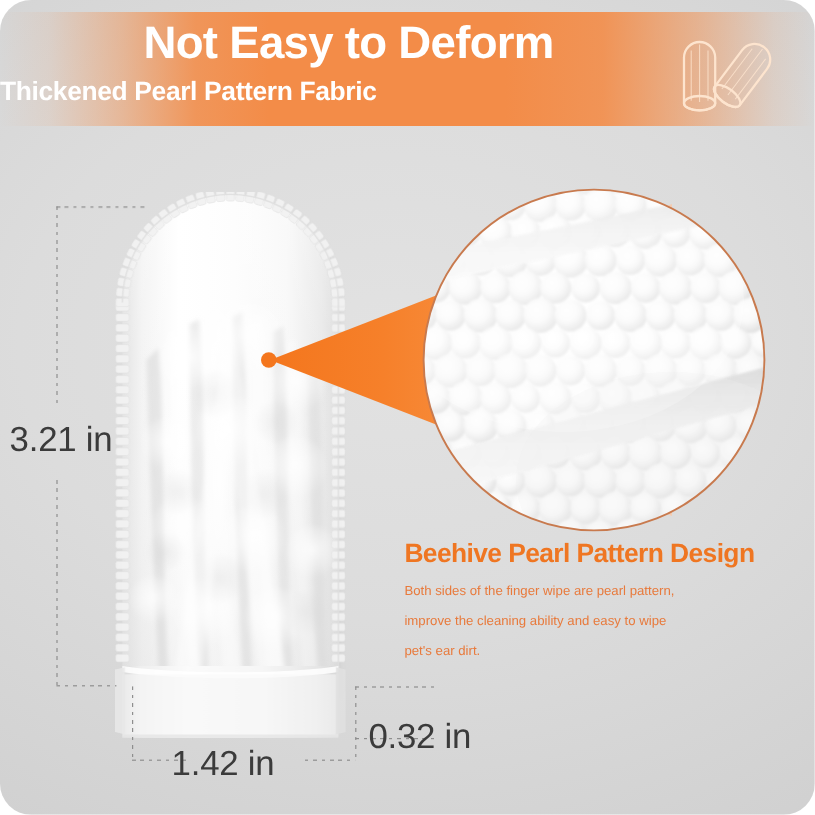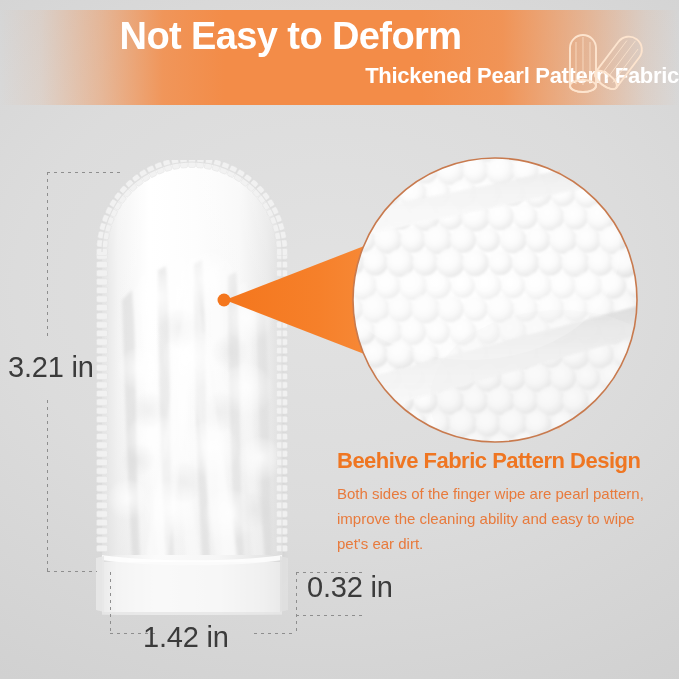--- a/index.html
+++ b/index.html
@@ -12,20 +12,21 @@
     font-family: "Liberation Sans", sans-serif;
   }
 
   #stage {
     position: relative;
     width: 679px;
     height: 679px;
     overflow: hidden;
     background:
       radial-gradient(ellipse 120% 90% at 48% 42%, #e2e2e2 0%, #dcdcdc 38%, #d2d2d2 72%, #cacaca 100%);
+    border-radius: 26px;
   }
 
   
   #banner {
     position: absolute;
     left: 0;
     top: 10px;
     width: 679px;
     height: 95px;
     background: linear-gradient(to right,
@@ -59,21 +60,21 @@
     letter-spacing: -0.6px;
     line-height: 44px;
     font-family: "Liberation Sans", sans-serif;
     white-space: nowrap;
   }
   #banner-subtitle {
     position: absolute;
     left: 0;
     top: 52px;
     width: 679px;
-    text-align: right;
+    text-align: left;
     box-sizing: border-box;
     color: #ffffff;
     font-size: 22px;
     font-weight: bold;
     letter-spacing: -0.3px;
     line-height: 28px;
     font-family: "Liberation Sans", sans-serif;
     white-space: nowrap;
   }
   #banner-icon {
@@ -123,21 +124,21 @@
   #vdim-label  { left: 8px;  top: 351px; }
 
   #hdim-line-left  { left: 110px; top: 633px; width: 48px; }
   #hdim-line-right { left: 254px; top: 633px; width: 42px; }
   #hdim-tick-left  { left: 110px; top: 572px; height: 62px; }
   #hdim-tick-right { left: 296px; top: 572px; height: 62px; }
   #hdim-label { left: 143px; top: 621px; }
 
   #ddim-line-top { left: 296px; top: 572px; width: 68px; }
   #ddim-line-bot { left: 296px; top: 615px; width: 68px; }
-  #ddim-label { left: 307px; top: 571px; text-align: right; }
+  #ddim-label { left: 307px; top: 598px; text-align: right; }
 
   
   #callout {
     position: absolute;
     left: 0; top: 0;
     width: 679px; height: 679px;
     pointer-events: none;
   }
 
   
@@ -152,21 +153,21 @@
     font-size: 22px;
     font-weight: bold;
     letter-spacing: -0.5px;
     line-height: 28px;
     margin: 0 0 6px 0;
     font-family: "Liberation Sans", sans-serif;
     white-space: nowrap;
   }
   #text-body {
     color: #e87a3c;
-    font-size: 15px;
+    font-size: 11px;
     line-height: 25px;
     margin: 0;
     font-family: "Liberation Sans", sans-serif;
   }
 </style>
 </head>
 <body>
 
 <div id="stage">
 
@@ -674,17 +675,17 @@
       <ellipse cx="470" cy="250" rx="150" ry="110" fill="#ffffff" opacity="0.28"></ellipse>
       <ellipse cx="560" cy="400" rx="130" ry="90" fill="#f0f0f0" opacity="0.25"></ellipse>
     </g>
 
     <circle cx="495" cy="300" r="142" fill="none" stroke="#c87a4e" stroke-width="1.6"></circle>
 
     <circle cx="224" cy="300" r="6.5" fill="#f4761d"></circle>
   </svg>
 
   <div id="text-block">
-    <p id="text-heading">Beehive Fabric Pattern Design</p>
+    <p id="text-heading">Beehive Pearl Pattern Design</p>
     <p id="text-body">Both sides of the finger wipe are pearl pattern,<br>improve the cleaning ability and easy to wipe<br>pet's ear dirt.</p>
   </div>
 
 </div>
 
 </body></html>

